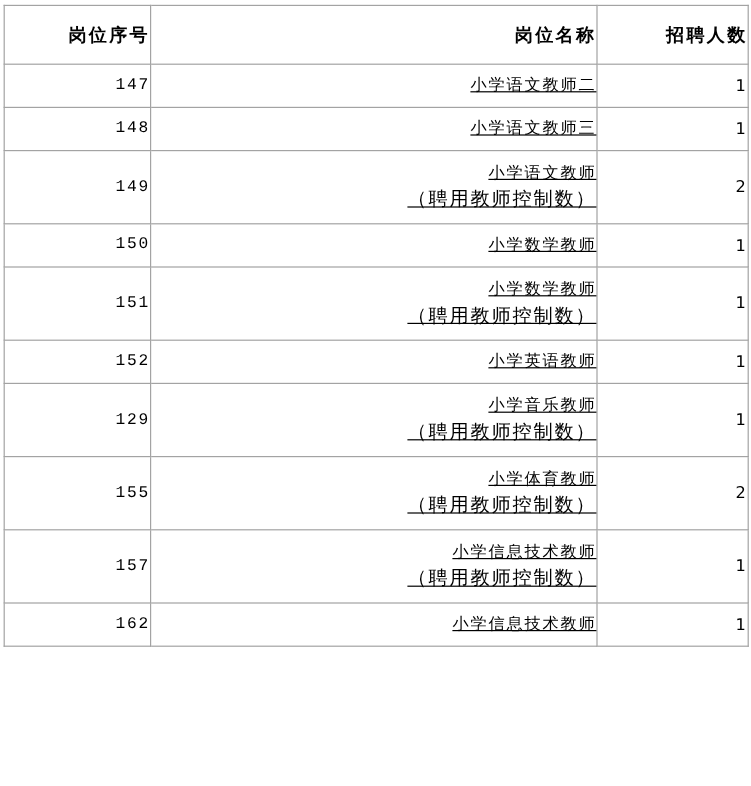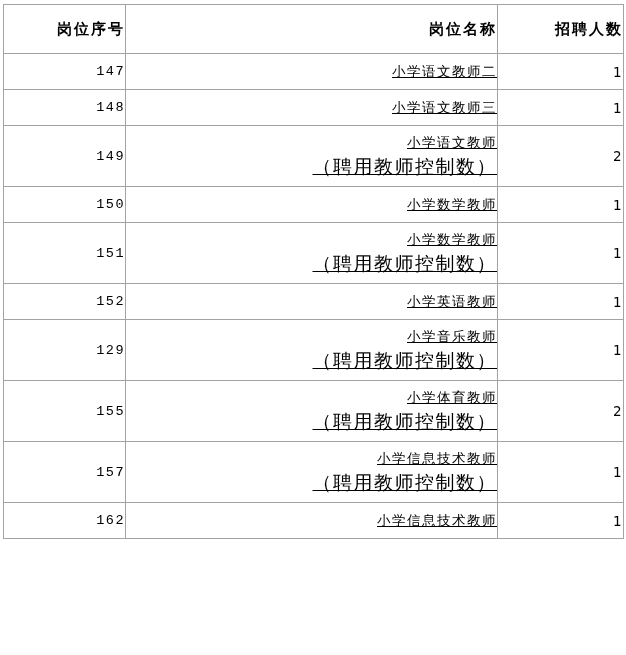--- a/index.html
+++ b/index.html
@@ -54,21 +54,21 @@
     letter-spacing: 0;
   }
   tr.single-row td { height: 35px; }
   tr.double-row td { height: 60px; }
   .name-line {
     display: block;
     line-height: 1.5;
     text-decoration: underline;
   }
   .name-line.sub {
-    font-size: 19px;
+    font-size: 16px;
   }
 </style>
 </head>
 <body>
 
 <div class="table-wrap">
   <table class="job-table">
     <colgroup>
       <col class="c1">
       <col class="c2">

